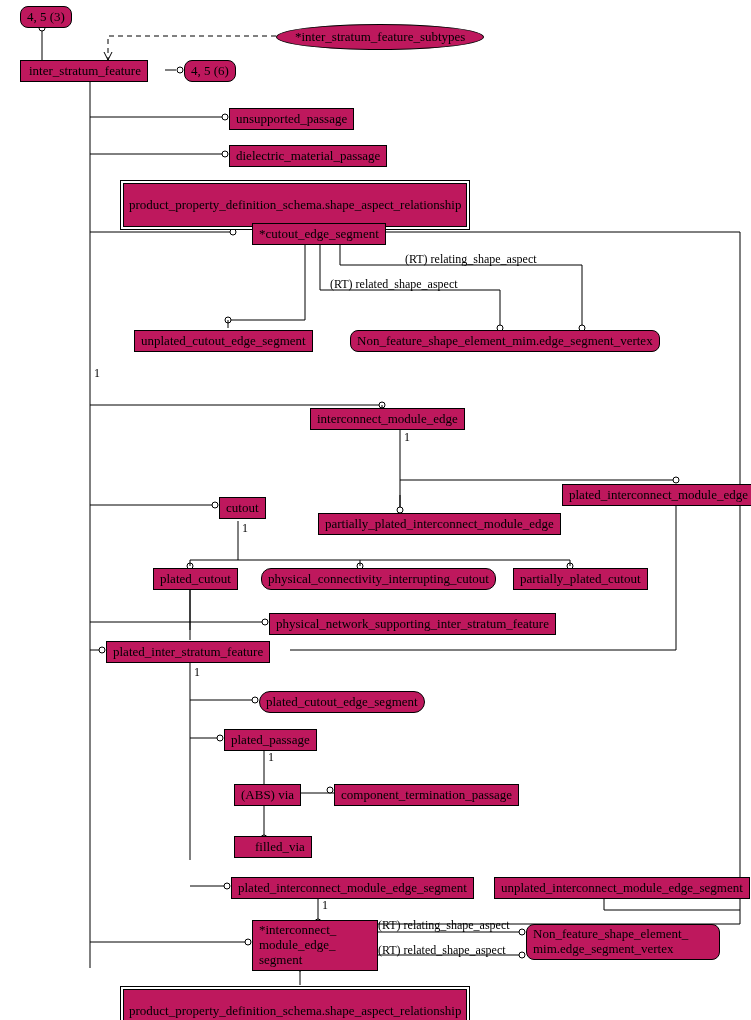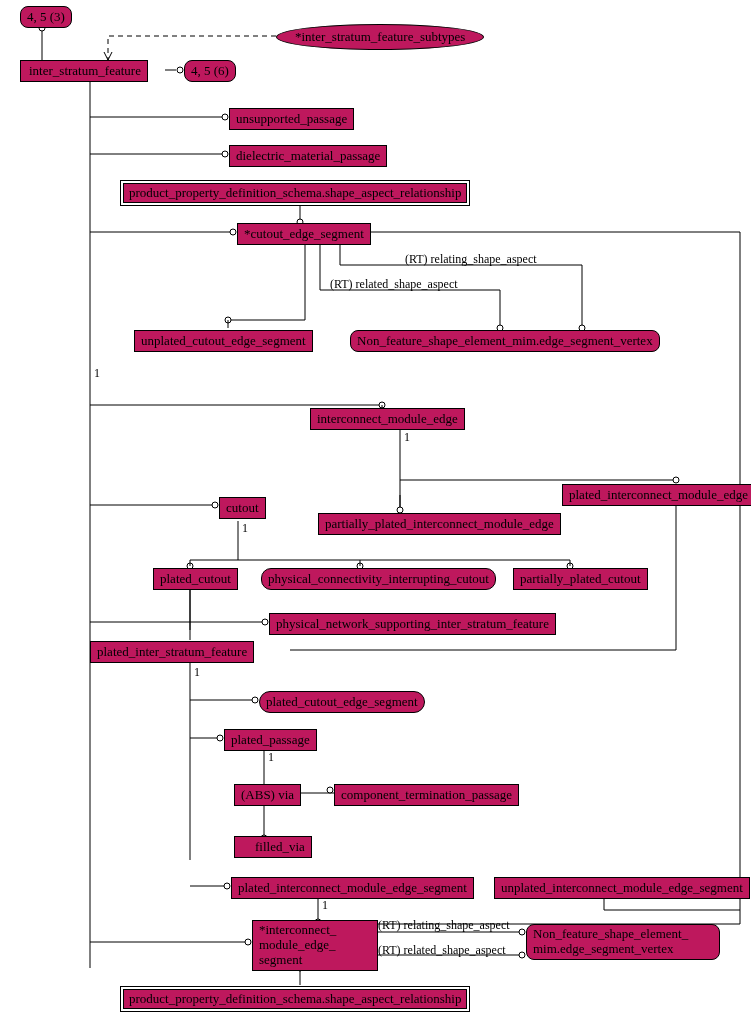--- a/index.html
+++ b/index.html
@@ -26,21 +26,21 @@
   }
   .rounded {
     border-radius: 8px;
   }
   .ellipse {
     border-radius: 50%;
     padding: 4px 18px;
   }
   .dbl {
     box-shadow: inset 0 0 0 2px #fff, inset 0 0 0 3px #000;
-    padding: 4px 8px;
+    padding: 16px 8px;
   }
   .label {
     position: absolute;
     font-family: "Times New Roman", serif;
     font-size: 12px;
     background: transparent;
     white-space: nowrap;
   }
   .centered {
     text-align: left;
@@ -187,21 +187,21 @@
 <div class="box" style="left:20px; top:60px;padding-left:8px;"><span>inter_stratum_feature</span></div>
 
 <div class="box rounded" style="left:184px; top:60px;"><span>4, 5 (6)</span></div>
 
 <div class="box" style="left:229px; top:108px;"><span>unsupported_passage</span></div>
 
 <div class="box" style="left:229px; top:145px;"><span>dielectric_material_passage</span></div>
 
 <div class="box dbl" style="left:120px; top:180px;"><span>product_property_definition_schema.shape_aspect_relationship</span></div>
 
-<div class="box" style="left:237px; top:223px;"><span>*cutout_edge_segment</span></div>
+<div class="box" style="left:252px; top:223px;"><span>*cutout_edge_segment</span></div>
 
 <div class="box" style="left:134px; top:330px;"><span>unplated_cutout_edge_segment</span></div>
 
 <div class="box rounded" style="left:350px; top:330px;"><span>Non_feature_shape_element_mim.edge_segment_vertex</span></div>
 
 <div class="box" style="left:310px; top:408px;"><span>interconnect_module_edge</span></div>
 
 <div class="box" style="left:562px; top:484px;"><span>plated_interconnect_module_edge</span></div>
 
 <div class="box" style="left:318px; top:513px;"><span>partially_plated_interconnect_module_edge</span></div>
@@ -209,21 +209,21 @@
 <div class="box" style="left:219px; top:497px;"><span>cutout</span></div>
 
 <div class="box" style="left:153px; top:568px;"><span>plated_cutout</span></div>
 
 <div class="box" style="left:261px; top:568px;border-radius:10px;"><span>physical_connectivity_interrupting_cutout</span></div>
 
 <div class="box" style="left:513px; top:568px;"><span>partially_plated_cutout</span></div>
 
 <div class="box" style="left:269px; top:613px;"><span>physical_network_supporting_inter_stratum_feature</span></div>
 
-<div class="box" style="left:90px; top:641px;"><span>plated_inter_stratum_feature</span></div>
+<div class="box" style="left:106px; top:641px;"><span>plated_inter_stratum_feature</span></div>
 
 <div class="box" style="left:259px; top:691px;border-radius:11px;"><span>plated_cutout_edge_segment</span></div>
 
 <div class="box" style="left:224px; top:729px;"><span>plated_passage</span></div>
 
 <div class="box" style="left:234px; top:784px;"><span>(ABS) via</span></div>
 
 <div class="box" style="left:334px; top:784px;"><span>component_termination_passage</span></div>
 
 <div class="box" style="left:234px; top:836px;padding-left:20px;"><span>filled_via</span></div>

